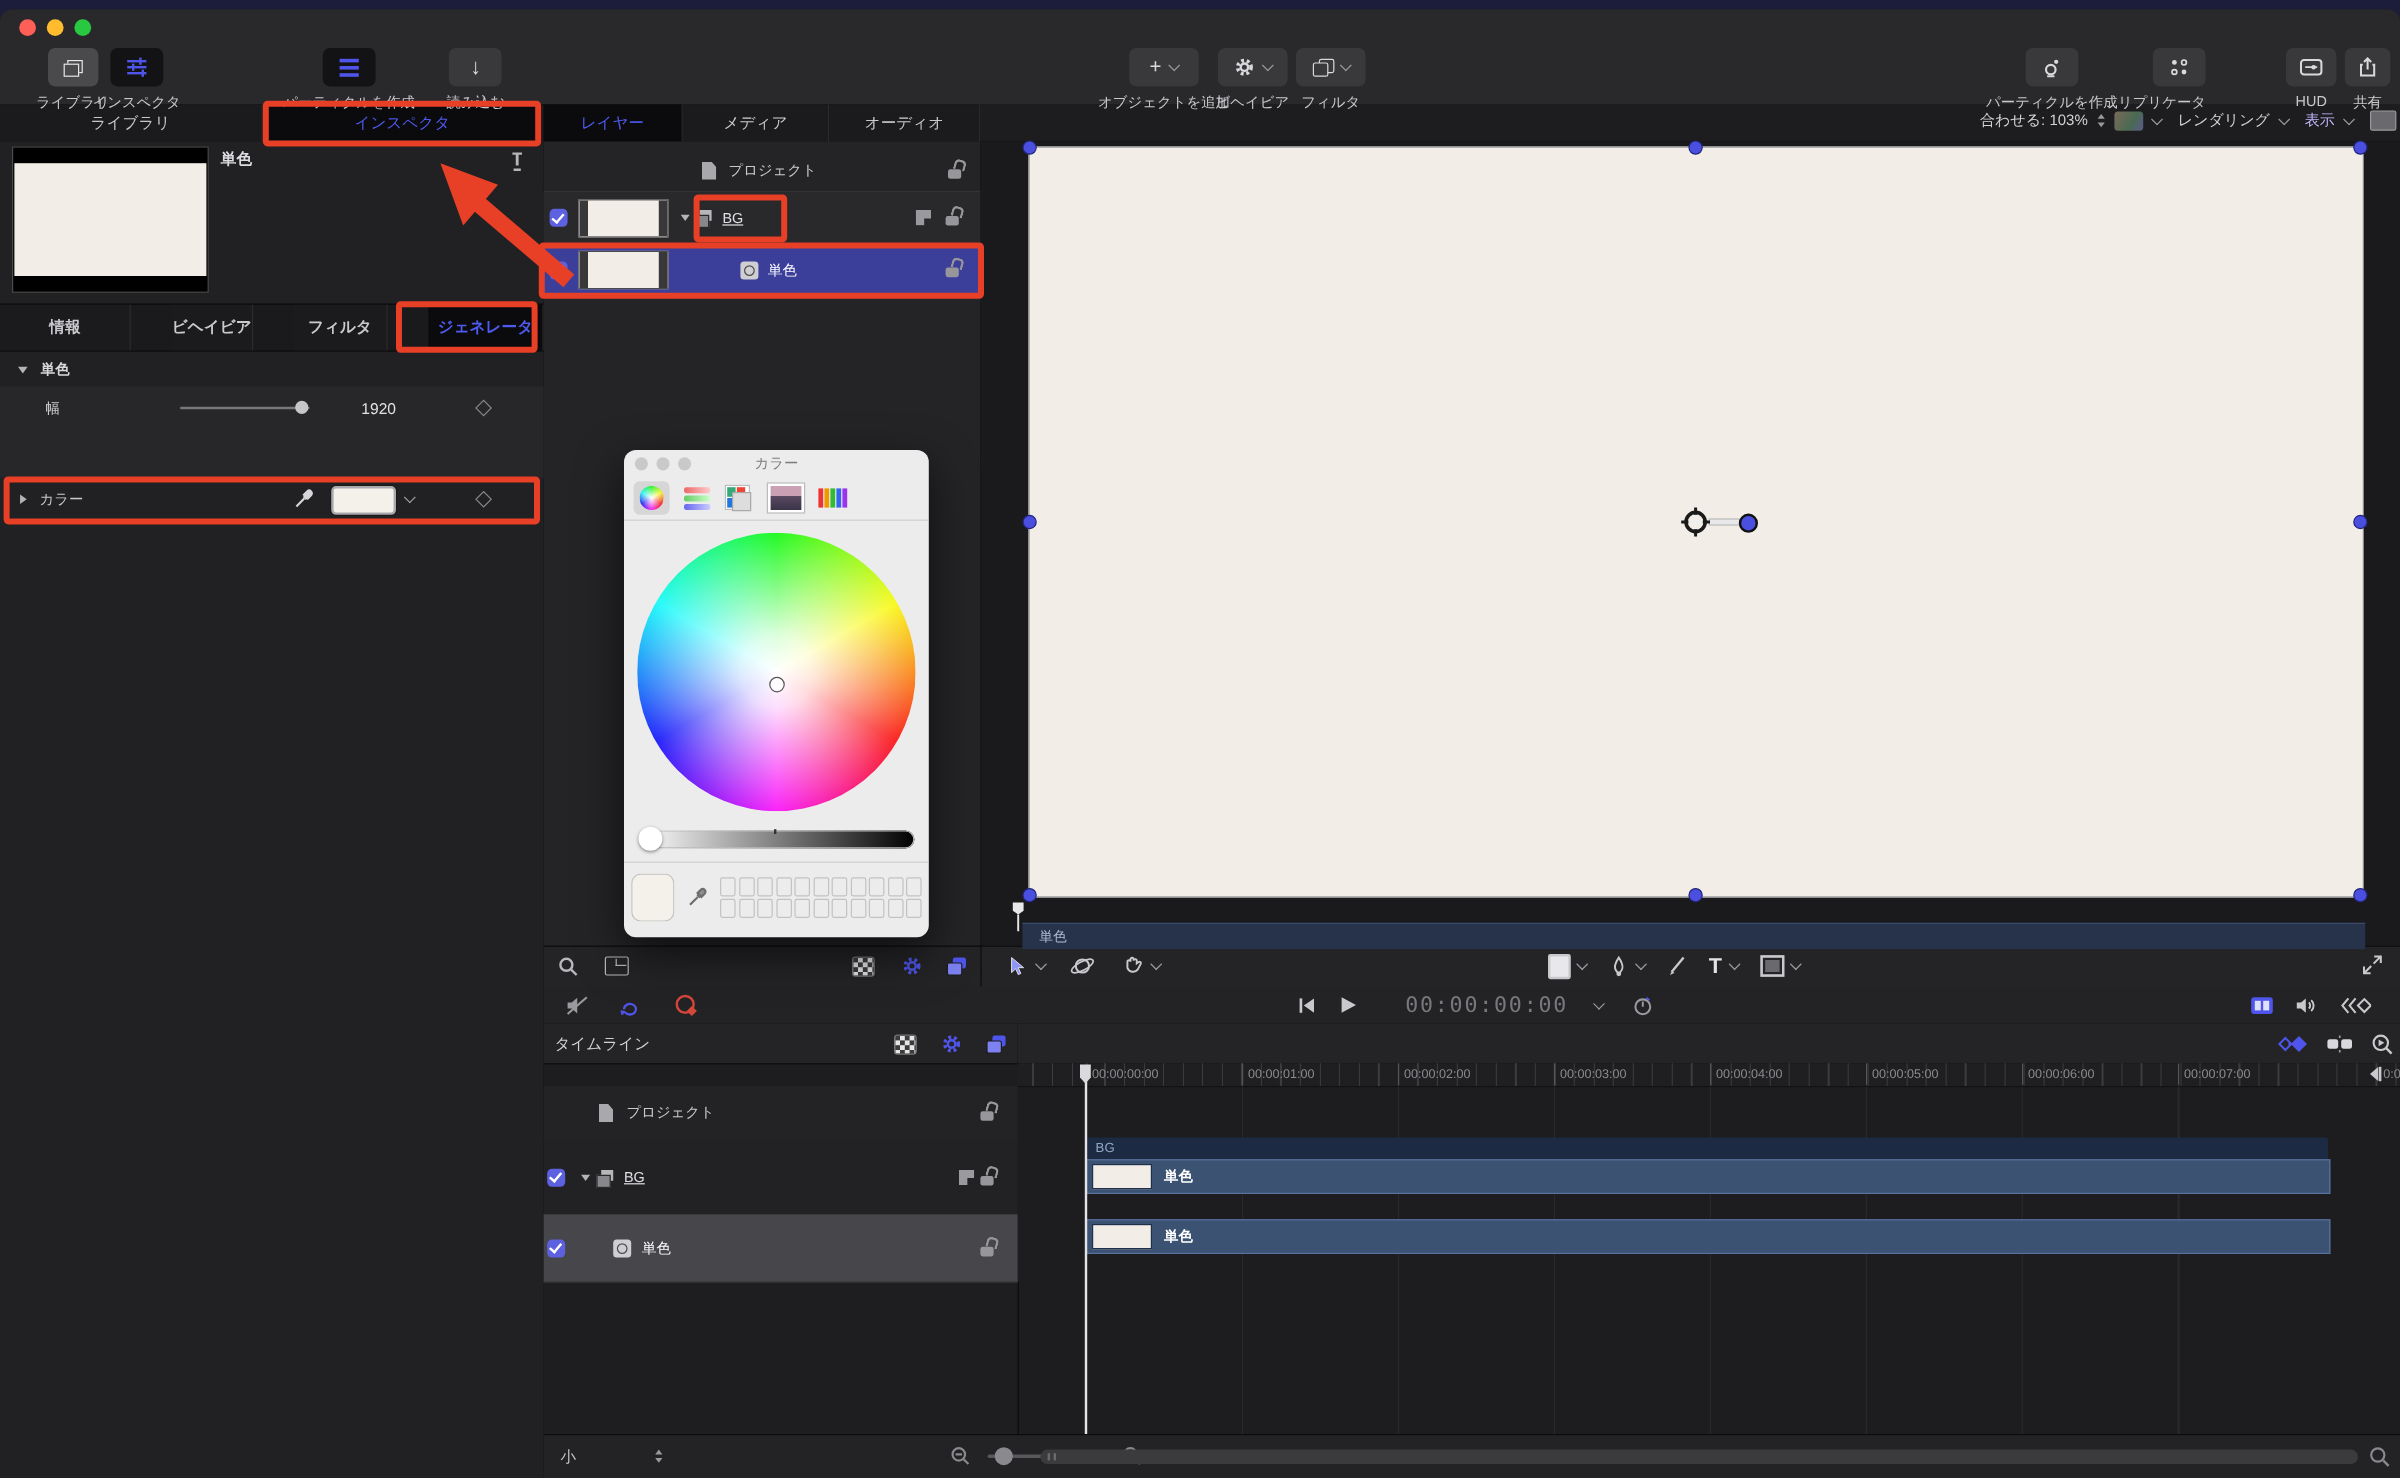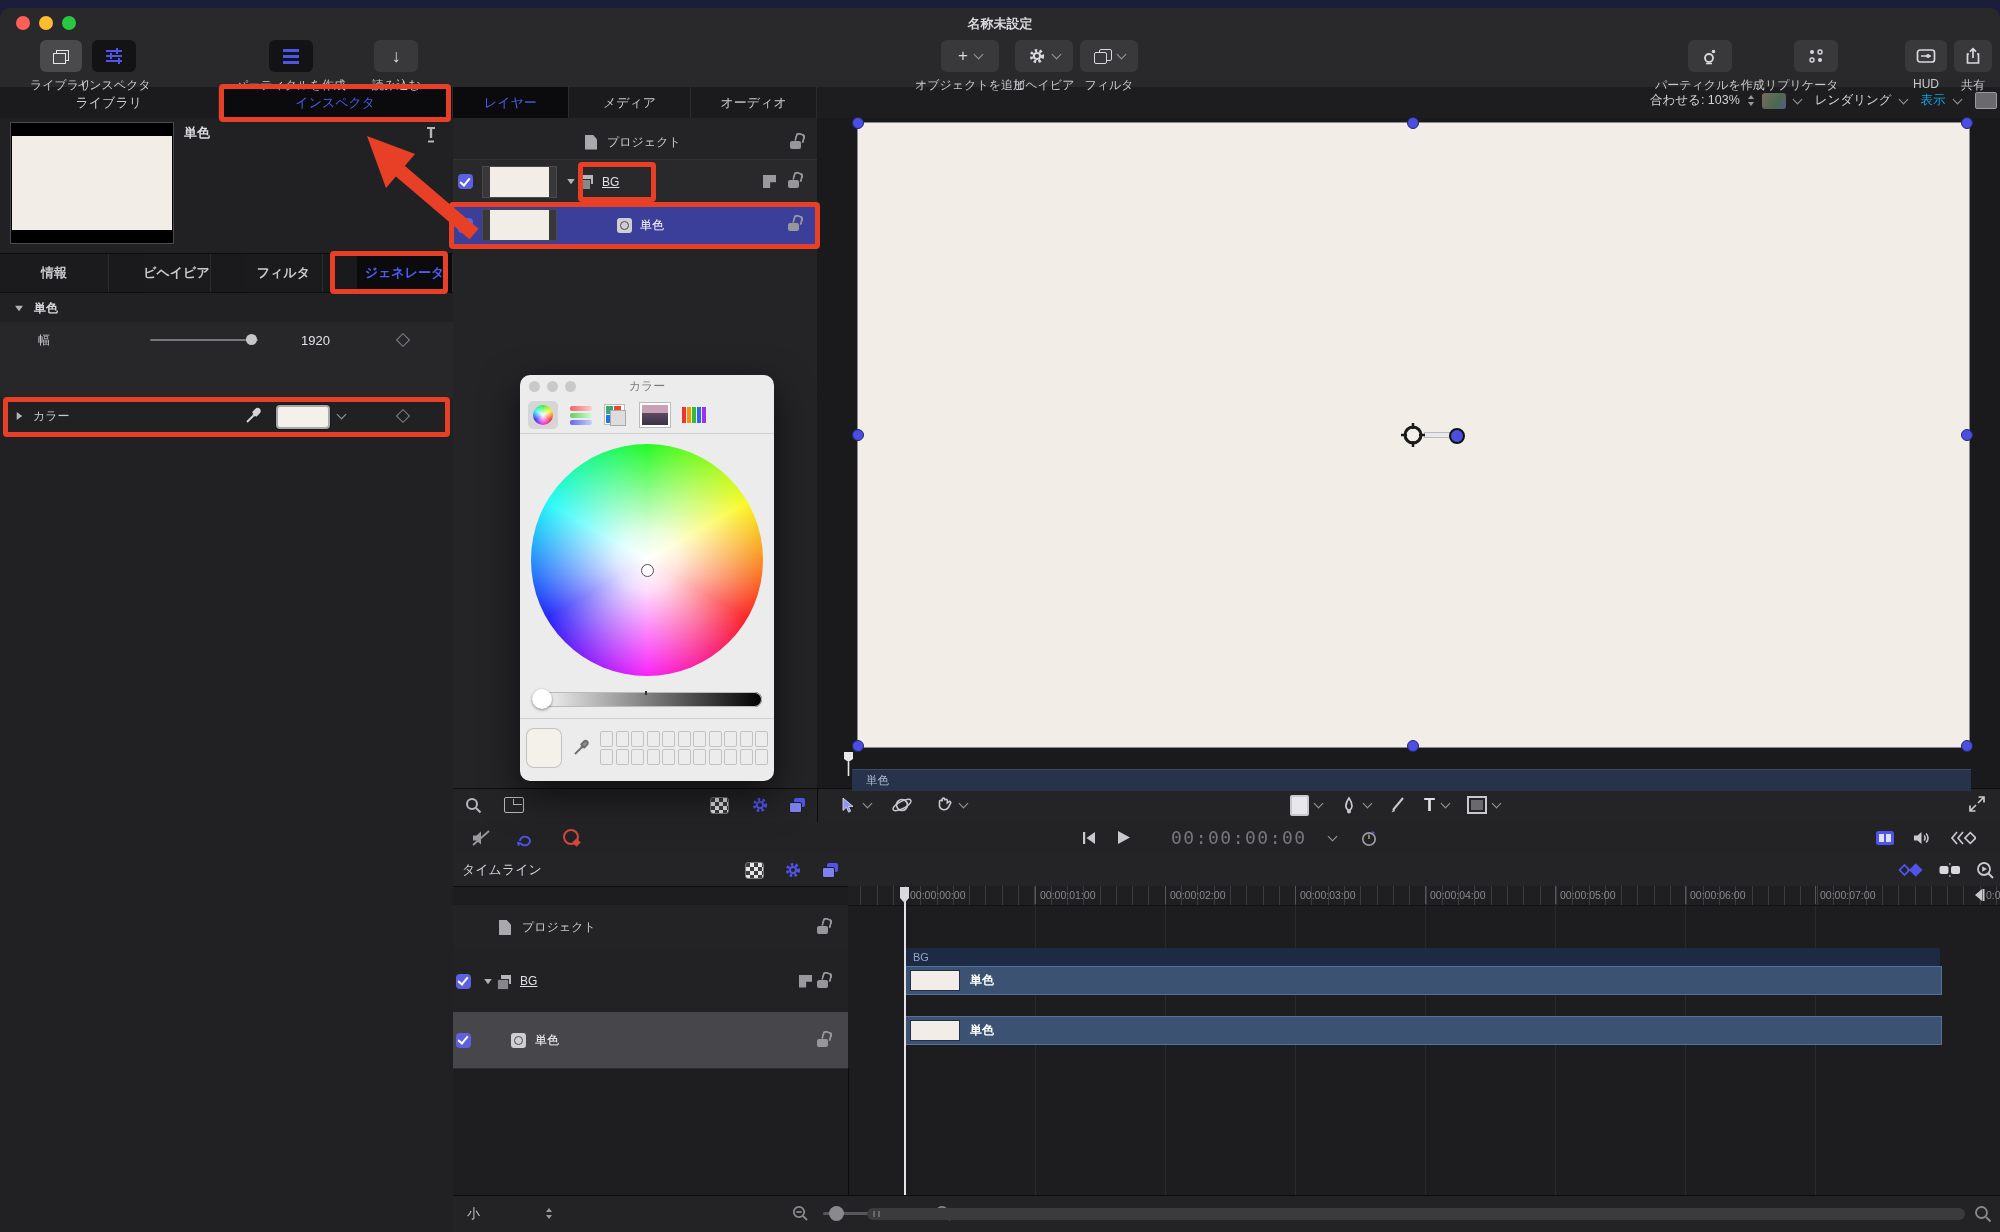--- a/index.html
+++ b/index.html
@@ -56,23 +56,20 @@
 
 <div id="page">
 
   <div class="win"></div>
   <div class="titlebar"></div>
   <div class="a r" style="left:16px;top:16px;gap:9px;z-index:5;">
     <div class="tl" style="background:#ff5f57;"></div>
     <div class="tl" style="background:#febc2e;"></div>
     <div class="tl" style="background:#28c840;"></div>
   </div>
-  <div class="a" style="left:0;top:14px;width:2000px;text-align:center;z-index:4;">
-    <span style="color:#d8d8dc;font-size:13px;font-weight:bold;">名称未設定</span>
-  </div>
 
   <div class="a toolbtn" style="left:30px;top:40px;z-index:4;">
     <div class="iconbox" style="width:42px;background:#4a4a4c;">
       <div style="width:15px;height:13px;position:relative;">
           <span style="position:absolute;left:3px;top:0;width:11px;height:9px;border:1.5px solid #e6e6e8;"></span>
           <span style="position:absolute;left:0;top:3px;width:11px;height:9px;border:1.5px solid #e6e6e8;background:#4a4a4c;"></span>
         </div>
     </div>
     <span class="txt" style="margin-top:5px;">ライブラリ</span>
   </div>
@@ -205,21 +202,21 @@
   <div class="a r" style="left:1650px;top:92px;gap:8px;z-index:3;">
     <span class="txt" style="font-size:12.5px;color:#d2d2d6;">合わせる: 103%</span>
     <span class="stp">
         <i class="u"></i>
         <i class="d"></i>
       </span>
     <span style="width:24px;height:16px;border-radius:3px;background:linear-gradient(120deg,#7a6a5a,#4a6a52 60%,#5a5a8a);"></span>
     <span class="chev"></span>
     <span class="txt" style="font-size:12.5px;color:#d2d2d6;margin-left:6px;">レンダリング</span>
     <span class="chev"></span>
-    <span class="txt" style="font-size:12.5px;color:#0ea5e9;margin-left:6px;">表示</span>
+    <span class="txt" style="font-size:12.5px;color:#c4b5fd;margin-left:6px;">表示</span>
     <span class="chev"></span>
     <span style="width:20px;height:15px;border-radius:2px;border:1.5px solid #9a9a9e;background:#6a6a6e;margin-left:6px;"></span>
 
   </div>
 
   <div class="a" style="left:0;top:118px;width:453px;height:1114px;background:#212123;border-right:1px solid #0c0c0d;"></div>
   <div class="a" style="left:10px;top:122px;width:162px;height:120px;background:#000;border:1px solid #4a4a4c;z-index:2;">
     <div style="position:absolute;left:1px;top:13px;right:1px;bottom:13px;background:#f2eee7;"></div>
   </div>
   <span class="a txt" style="left:184px;top:124px;font-size:13px;font-weight:bold;color:#dcdce0;z-index:2;">単色</span>

